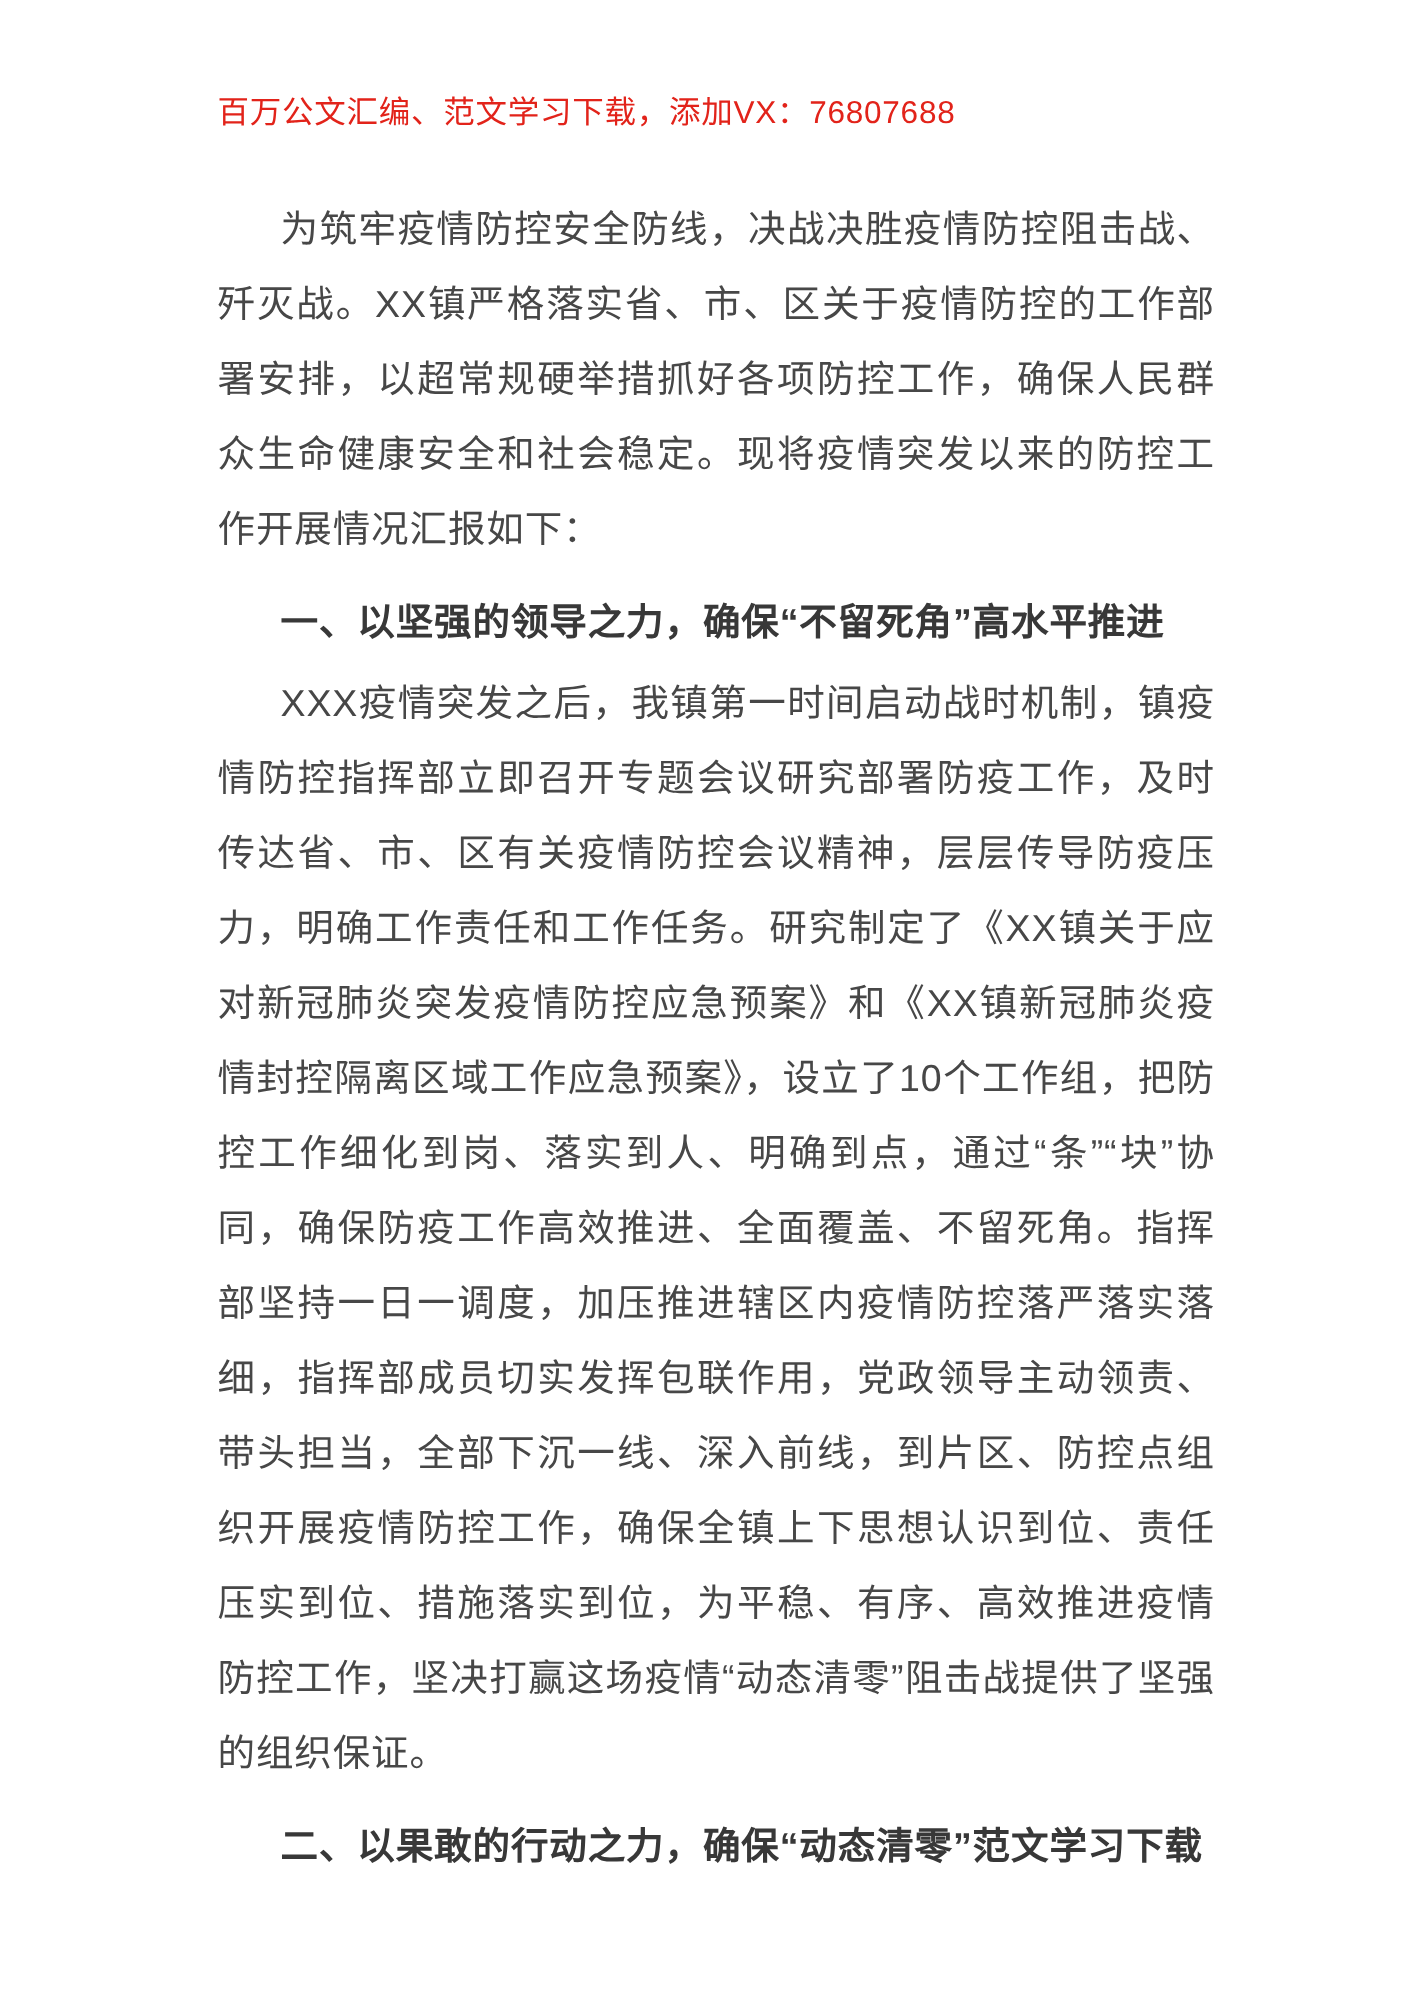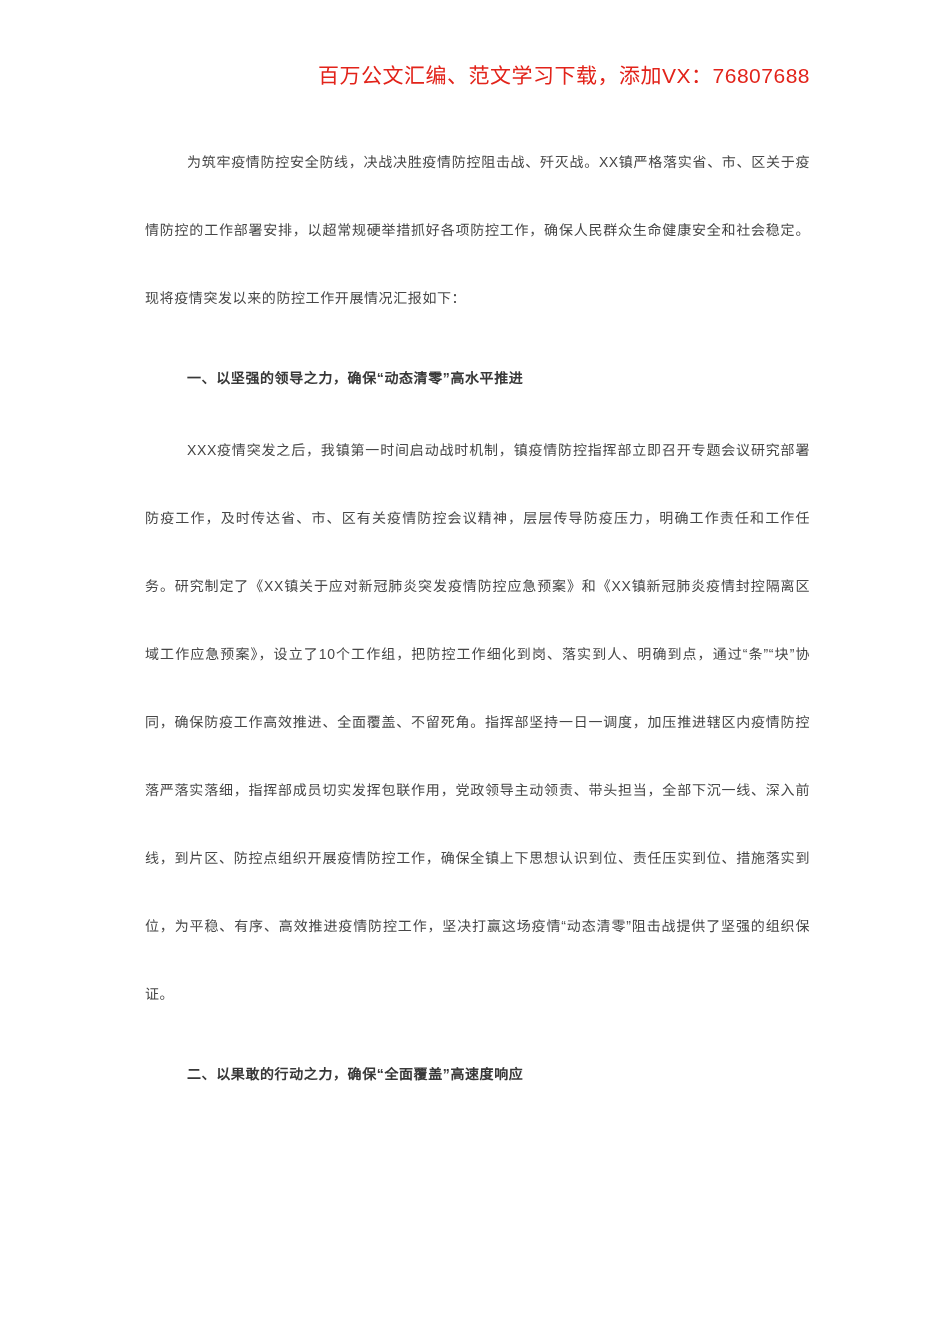--- a/index.html
+++ b/index.html
@@ -13,31 +13,31 @@
     position: relative;
     width: 950px;
     height: 1344px;
     margin: 0 auto;
     background: var(--page-bg, #ffffff);
     padding: 60px 140px 0 145px;
     overflow: hidden;
   }
   .notice {
     margin: 0 0 36px 0;
-    text-align: right;
+    text-align: left;
     font-size: 21px;
     line-height: 32px;
     font-weight: 400;
     color: var(--notice-color, #e2231a);
     letter-spacing: 0.5px;
   }
   .doc-body p {
     margin: 0;
-    font-size: 14px;
-    line-height: 68px;
+    font-size: 25px;
+    line-height: 50px;
     letter-spacing: 0.6px;
     text-align: justify;
     text-indent: 42px;
     word-break: break-all;
   }
   .doc-body p.body {
     color: var(--body-color, #474747);
     font-weight: 400;
   }
   .doc-body p.heading {
@@ -51,17 +51,17 @@
     color: var(--heading-color, #383838);
   }
 </style>
 </head>
 <body>
 
 <div class="page">
   <p class="notice">百万公文汇编、范文学习下载，添加VX：76807688</p>
   <div class="doc-body">
       <p class="body">为筑牢疫情防控安全防线，决战决胜疫情防控阻击战、歼灭战。XX镇严格落实省、市、区关于疫情防控的工作部署安排，以超常规硬举措抓好各项防控工作，确保人民群众生命健康安全和社会稳定。现将疫情突发以来的防控工作开展情况汇报如下：</p>
-      <p class="heading">一、以坚强的领导之力，确保“动态清零”高水平推进</p>
+      <p class="heading">一、以坚强的领导之力，确保“不留死角”高水平推进</p>
       <p class="body">XXX疫情突发之后，我镇第一时间启动战时机制，镇疫情防控指挥部立即召开专题会议研究部署防疫工作，及时传达省、市、区有关疫情防控会议精神，层层传导防疫压力，明确工作责任和工作任务。研究制定了《XX镇关于应对新冠肺炎突发疫情防控应急预案》和《XX镇新冠肺炎疫情封控隔离区域工作应急预案》，设立了10个工作组，把防控工作细化到岗、落实到人、明确到点，通过“条”“块”协同，确保防疫工作高效推进、全面覆盖、不留死角。指挥部坚持一日一调度，加压推进辖区内疫情防控落严落实落细，指挥部成员切实发挥包联作用，党政领导主动领责、带头担当，全部下沉一线、深入前线，到片区、防控点组织开展疫情防控工作，确保全镇上下思想认识到位、责任压实到位、措施落实到位，为平稳、有序、高效推进疫情防控工作，坚决打赢这场疫情“动态清零”阻击战提供了坚强的组织保证。</p>
-      <p class="heading">二、以果敢的行动之力，确保“全面覆盖”高速度响应</p>
+      <p class="heading">二、以果敢的行动之力，确保“动态清零”范文学习下载</p>
     </div>
 </div>
 
 </body></html>

